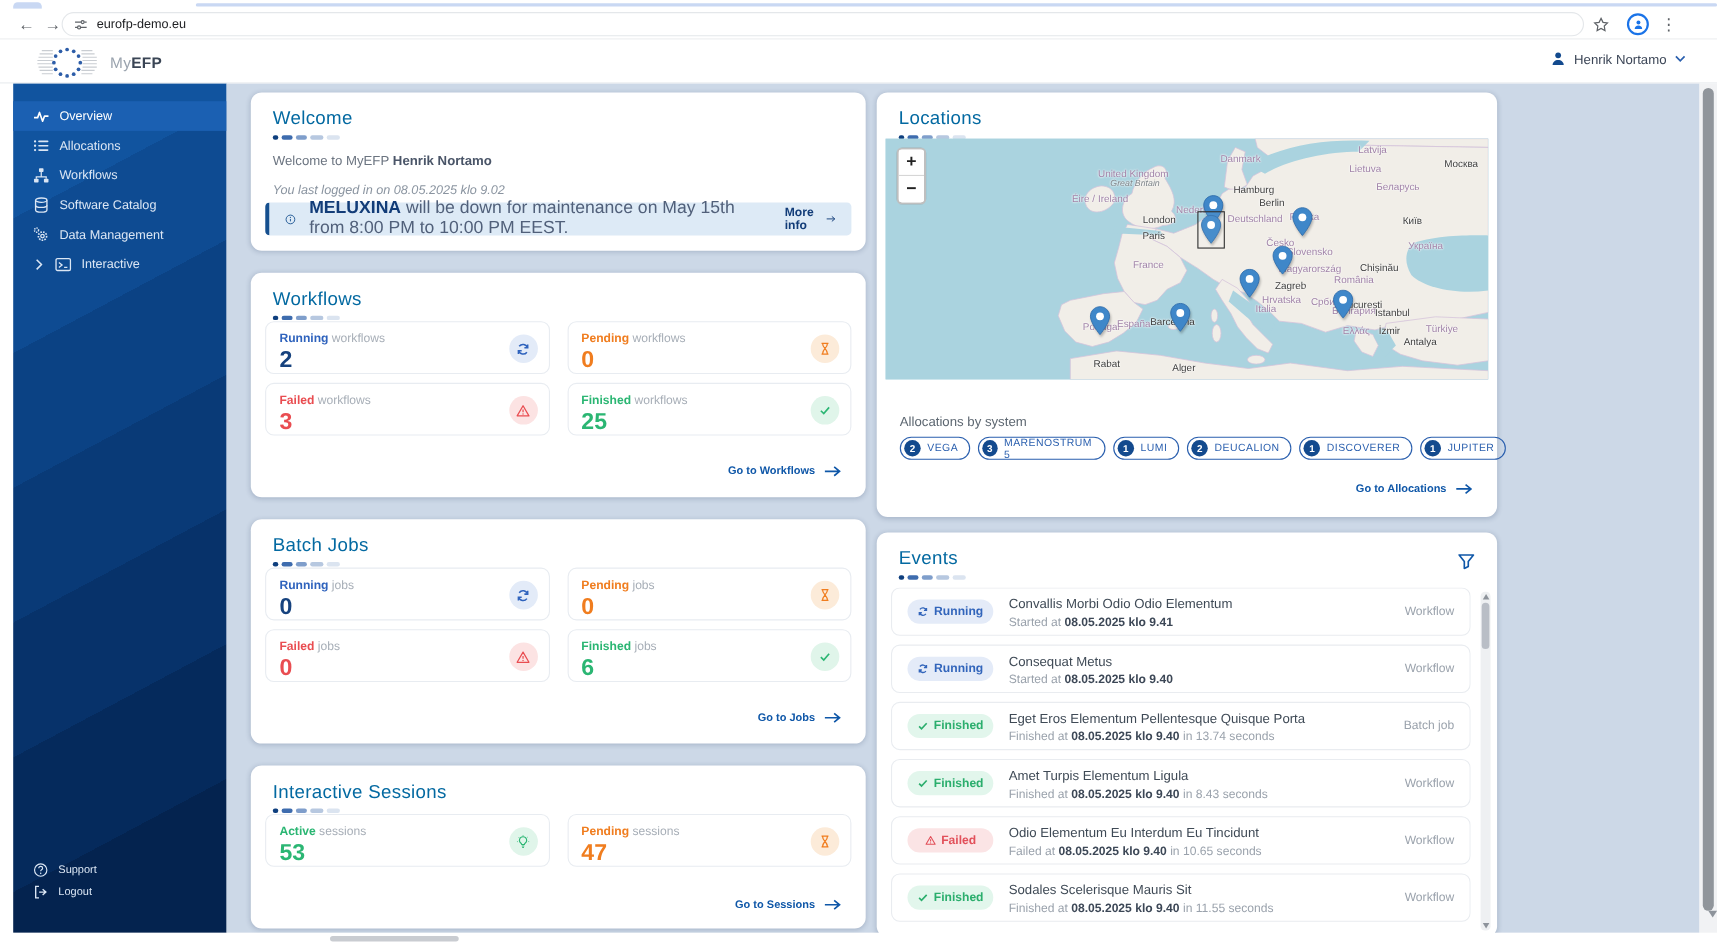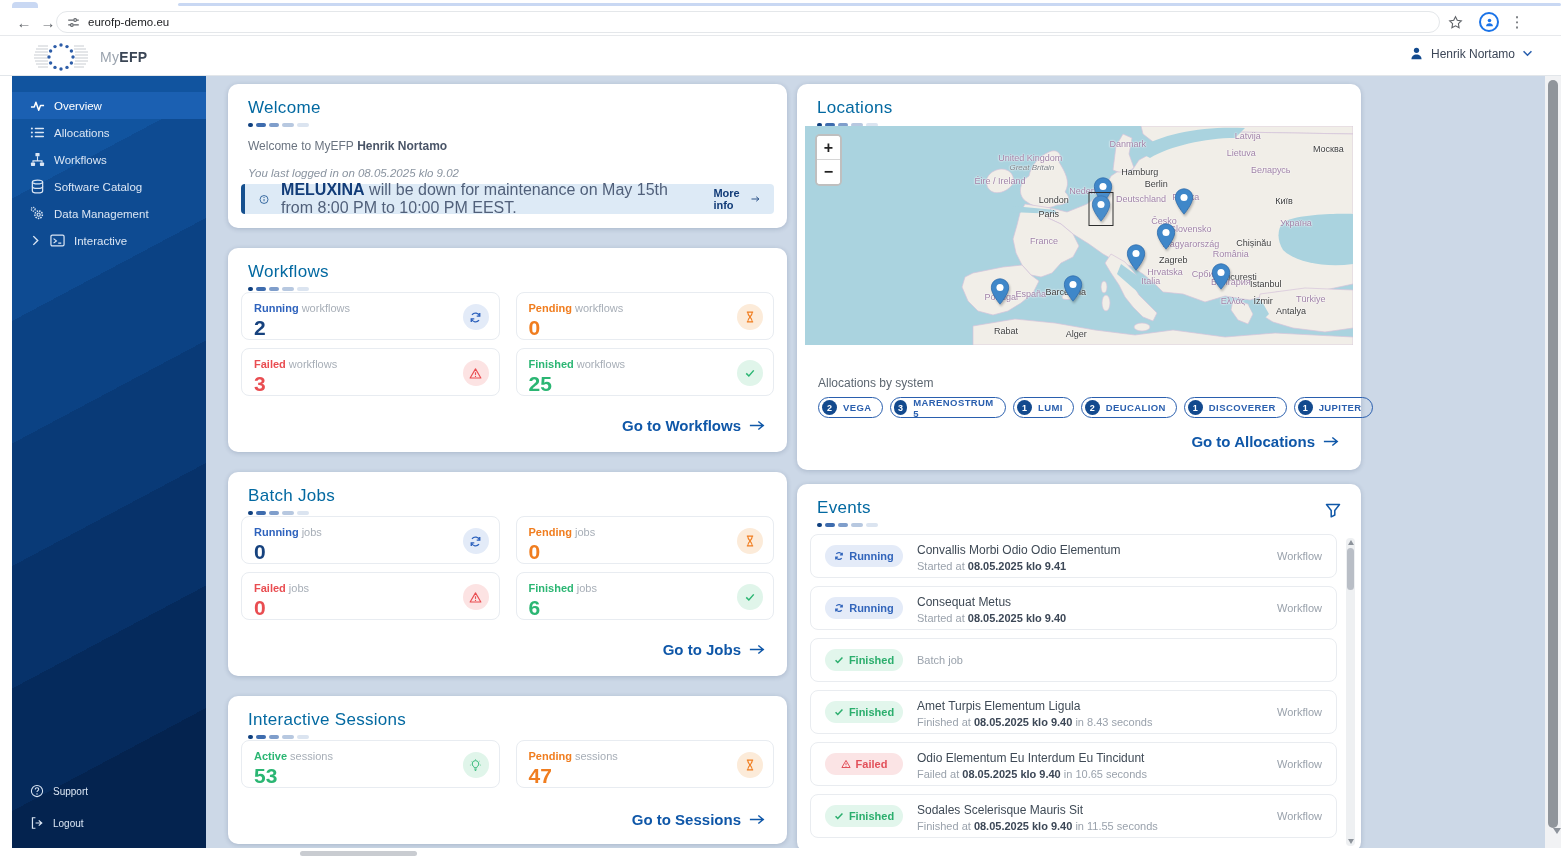--- a/index.html
+++ b/index.html
@@ -45,36 +45,36 @@
         #04234f 84%, #04234f 100%);
   }
   .nav { padding-top:16px; }
   .nav-item { height:27px; display:flex; align-items:center; padding-left:18px; gap:9px; font-size:11.5px; cursor:pointer; }
   .nav-item.active { background:#1b60b2; color:#fff; }
   .nav-item svg { flex:0 0 auto; }
   .nav-item .chev { margin-right:2px; display:flex; }
   .nav-item.indent { padding-left:20px; }
   .side-bottom-item { position:absolute; left:0; width:100%; height:26px; display:flex; align-items:center; padding-left:18px; gap:9px; font-size:10px; cursor:pointer; }
   .sb-support { bottom:44px; }
-  .sb-logout { bottom:12px; }
+  .sb-logout { bottom:24px; }
 
   
   .main { position:absolute; left:206px; top:0; width:1339px; height:772px; background:#ccd8e7; }
   .card { position:absolute; background:#fff; border-radius:10px; box-shadow:0 1px 5px rgba(25,45,85,.20); }
   .card-pad { padding:14px 20px; }
   .card-title { font-size:17px; color:#0369a1; letter-spacing:.3px; }
   .title-deco { display:flex; gap:3px; margin-top:5px; }
   .title-deco i { height:3.5px; border-radius:2px; display:block; }
   .title-deco i:nth-child(1){ width:5px;  background:#0e3f7e; }
   .title-deco i:nth-child(2){ width:10px; background:#3e6cae; }
   .title-deco i:nth-child(3){ width:10px; background:#7f9ecb; }
   .title-deco i:nth-child(4){ width:12px; background:#b7c8e0; }
   .title-deco i:nth-child(5){ width:12px; background:#dbe4f0; }
 
-  .goto-link { position:absolute; right:22px; display:flex; align-items:center; gap:8px; color:#0f57a8; font-weight:bold; font-size:15px; cursor:pointer; }
+  .goto-link { position:absolute; right:22px; display:flex; align-items:center; gap:8px; color:#0f57a8; font-weight:bold; font-size:10px; cursor:pointer; }
 
   
   .tile-grid { position:absolute; left:13px; right:13px; display:grid; grid-template-columns:1fr 1fr; gap:8px 16px; }
   .tile { border:1px solid #e8ecf1; border-radius:8px; padding:9px 12px; position:relative; height:48px; background:#fff; }
   .tile .lbl { font-size:11px; }
   .tile .lbl .status { font-weight:bold; }
   .tile .lbl .noun { color:#a7aeb7; }
   .tile .val { font-size:21px; font-weight:bold; margin-top:2px; }
   .tile .ic { position:absolute; right:10px; top:11px; width:26px; height:26px; border-radius:50%; display:flex; align-items:center; justify-content:center; }
   .c-blue   .status, .c-blue .ic { color:#2f63bd; } .c-blue .val { color:#16427e; } .c-blue .ic { background:#e3ebf8; }
@@ -101,21 +101,21 @@
   .map-pin { position:absolute; width:19px; height:27px; transform:translate(-50%,-100%); cursor:pointer; }
   .map-pin svg { display:block; width:19px; height:27px; filter:drop-shadow(1px 2px 1px rgba(0,0,0,.25)); }
   .map-pin.selected::after { content:""; position:absolute; left:-3px; top:-3px; right:-3px; bottom:-4px; border:1.5px solid #2e2e2e; background:rgba(255,255,255,.05); }
   .zoom-ctl { position:absolute; left:10px; top:8px; width:27px; border:2px solid rgba(0,0,0,.25); border-radius:5px; overflow:hidden; background:#fff; }
   .zoom-btn { width:100%; height:24px; background:#fff; display:flex; align-items:center; justify-content:center; font-size:16px; font-weight:bold; color:#222; cursor:pointer; }
   .zoom-btn:first-child { border-bottom:1px solid #d6d6d6; }
   .alloc-label { position:absolute; left:21px; top:292px; font-size:12px; color:#5c6670; }
   .chips { position:absolute; left:21px; top:313px; display:flex; gap:7px; }
   .chip { height:21px; border:1.5px solid #2a5fae; border-radius:12px; display:flex; align-items:center; gap:6px; padding:0 10px 0 3px; }
   .chip .cnt { width:15px; height:15px; border-radius:50%; background:#134a8e; color:#fff; font-size:9px; font-weight:bold; display:flex; align-items:center; justify-content:center; }
-  .chip .cname { font-size:9.5px; font-weight:bold; letter-spacing:.4px; color:#2a5fae; }
+  .chip .cname { font-size:9.5px; font-weight:normal; letter-spacing:.4px; color:#2a5fae; }
 
   
   .events-head { display:flex; align-items:flex-start; justify-content:space-between; }
   .filter-ico { color:#0f57a8; cursor:pointer; margin-top:4px; }
   .events-list { position:absolute; left:13px; right:24px; top:50px; bottom:0; overflow:hidden; }
   .evt { border:1px solid #e9ecf0; border-radius:8px; background:#fff; height:44px; margin-bottom:8px; display:flex; align-items:center; padding:0 14px; gap:14px; cursor:pointer; }
   .evt-badge { flex:0 0 78px; height:22px; border-radius:12px; display:flex; align-items:center; justify-content:center; gap:5px; font-size:11px; font-weight:bold; }
   .b-running { background:#e4ebf8; color:#3265bb; }
   .b-finished { background:#e2f6ec; color:#2bae6d; }
   .b-failed { background:#fbe4e5; color:#e2505a; }
@@ -684,20 +684,21 @@
           <span class="evt-mid"><span class="evt-title">Consequat Metus</span><div class="evt-detail"><span>Started at</span> <b>08.05.2025 klo 9.40</b> <span></span></div></span>
           <span class="evt-type">Workflow</span>
         </div>
         <div class="evt">
           <span class="evt-badge b-finished">
               <svg width="10" height="10" viewBox="0 0 16 16" fill="none" stroke="currentColor" stroke-width="2.4">
                 <path d="M2.5 8.5L6 12 13.5 4"></path>
               </svg>
               <span>Finished</span>
             </span>
+          <span class="evt-mid"><span class="evt-title">Eget Eros Elementum Pellentesque Quisque Porta</span><div class="evt-detail"><span>Finished at</span> <b>08.05.2025 klo 9.40</b> <span>in 13.74 seconds</span></div></span>
           <span class="evt-type">Batch job</span>
         </div>
         <div class="evt">
           <span class="evt-badge b-finished">
               <svg width="10" height="10" viewBox="0 0 16 16" fill="none" stroke="currentColor" stroke-width="2.4">
                 <path d="M2.5 8.5L6 12 13.5 4"></path>
               </svg>
               <span>Finished</span>
             </span>
           <span class="evt-mid"><span class="evt-title">Amet Turpis Elementum Ligula</span><div class="evt-detail"><span>Finished at</span> <b>08.05.2025 klo 9.40</b> <span>in 8.43 seconds</span></div></span>

